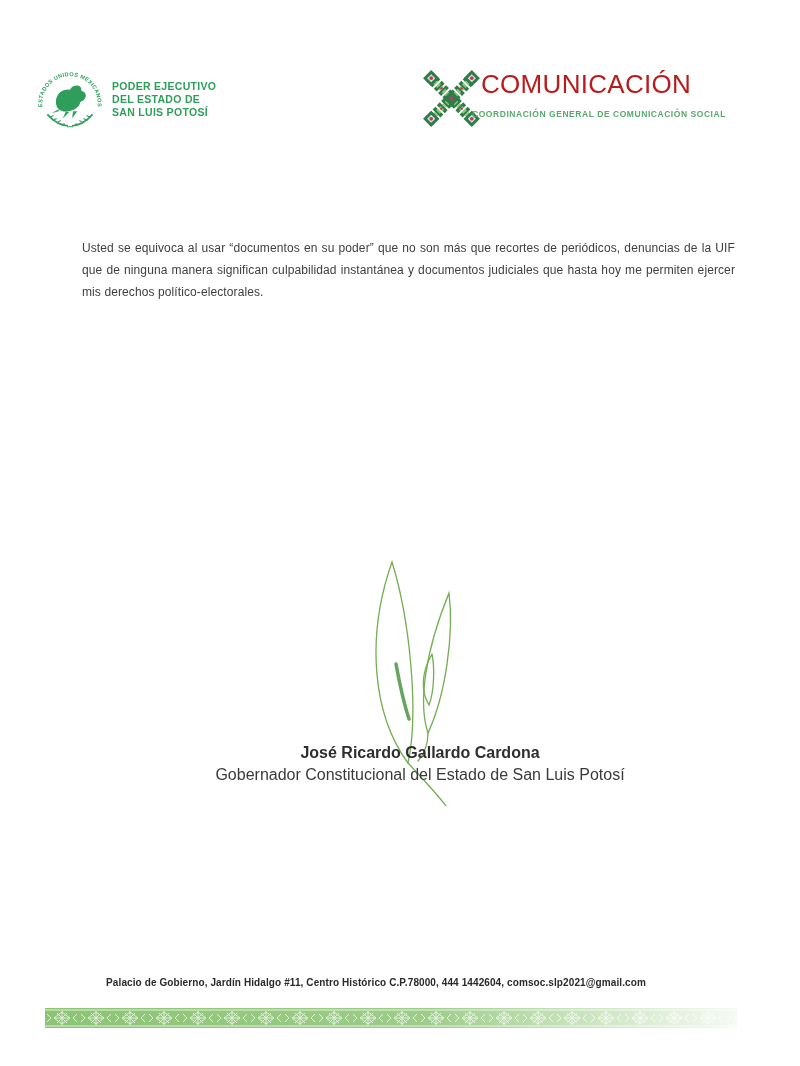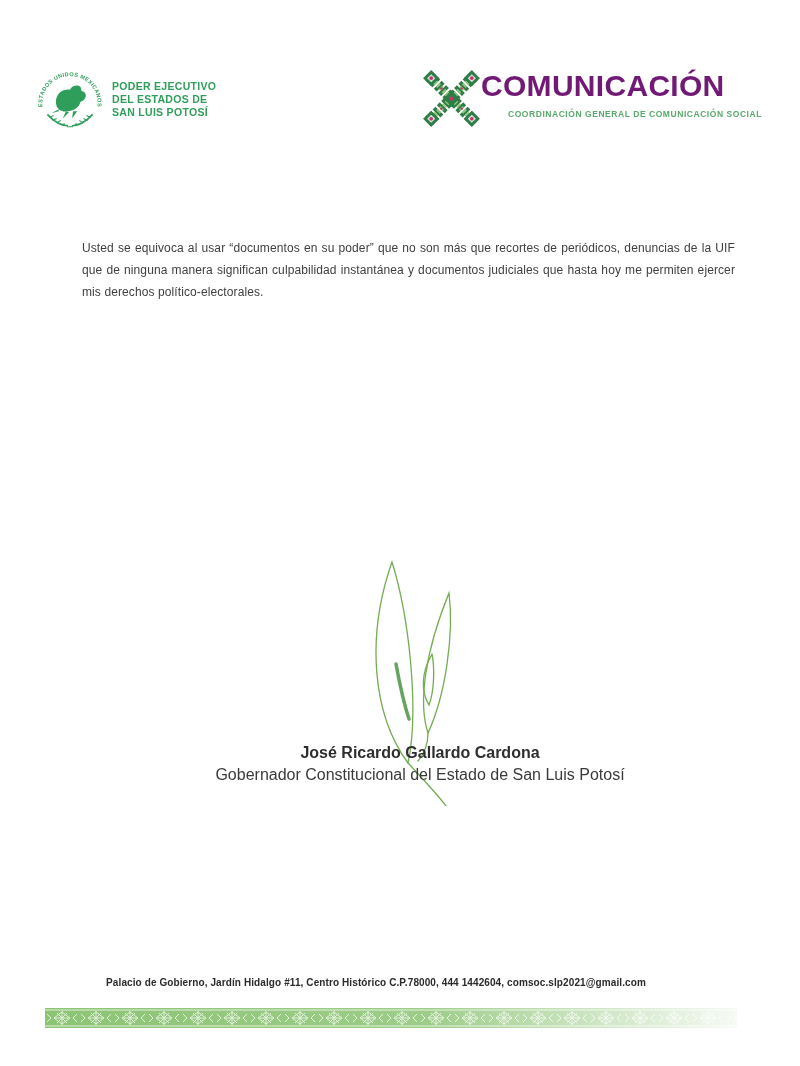--- a/index.html
+++ b/index.html
@@ -13,25 +13,25 @@
   .seal { position:absolute; left:34px; top:64px; width:72px; height:72px; }
   .gov-lines {
     position:absolute; left:112px; top:80px;
     color:#2f9e5b; font-weight:bold; font-size:10.5px; line-height:13px;
     letter-spacing:0.3px;
   }
   .gov-lines span { display:block; }
   .knot { position:absolute; left:418px; top:65px; width:67px; height:67px; }
   .comm-title {
     position:absolute; left:481px; top:69px;
-    font-size:30px; font-weight:700; color:#701a75; letter-spacing:0.3px;
+    font-size:26px; font-weight:400; color:#b91c1c; letter-spacing:0.3px;
     white-space:nowrap;
   }
   .comm-sub {
-    position:absolute; left:508px; top:109px;
+    position:absolute; left:472px; top:109px;
     font-size:8.5px; font-weight:bold; color:#58a96b; letter-spacing:0.55px;
     white-space:nowrap;
   }
   
   .body-text {
     position:absolute; left:82px; top:237px; width:653px;
     color:#3e3e3e; font-size:12px; line-height:22px; text-align:justify;
     letter-spacing:0.1px;
   }
   .body-text p { margin:0 0 13px 0; hyphens:manual; }
@@ -78,21 +78,21 @@
     </g>
     <g stroke="#2f9e5b" fill="none" stroke-width="1">
       <path d="M15,52 l4,-2 M18,55 l4,-2 M22,57 l4,-2 M26,59 l4,-1"></path>
       <path d="M55,52 l-4,-2 M52,55 l-4,-2 M48,57 l-4,-2 M44,59 l-4,-1"></path>
       <path d="M32,61 h6"></path>
     </g>
   </svg>
 
   <div class="gov-lines">
     <span>PODER EJECUTIVO</span>
-    <span>DEL ESTADOS DE</span>
+    <span>DEL ESTADO DE</span>
     <span>SAN LUIS POTOSÍ</span>
   </div>
 
   <svg class="knot" viewBox="0 0 66 66" aria-hidden="true">
     <g stroke="#2e7d46" stroke-width="11" stroke-dasharray="4 2">
       <line x1="11" y1="11" x2="55" y2="55"></line>
       <line x1="55" y1="11" x2="11" y2="55"></line>
     </g>
     <g stroke="#8fc87e" stroke-width="5" stroke-dasharray="2 2">
       <line x1="11" y1="11" x2="55" y2="55"></line>

